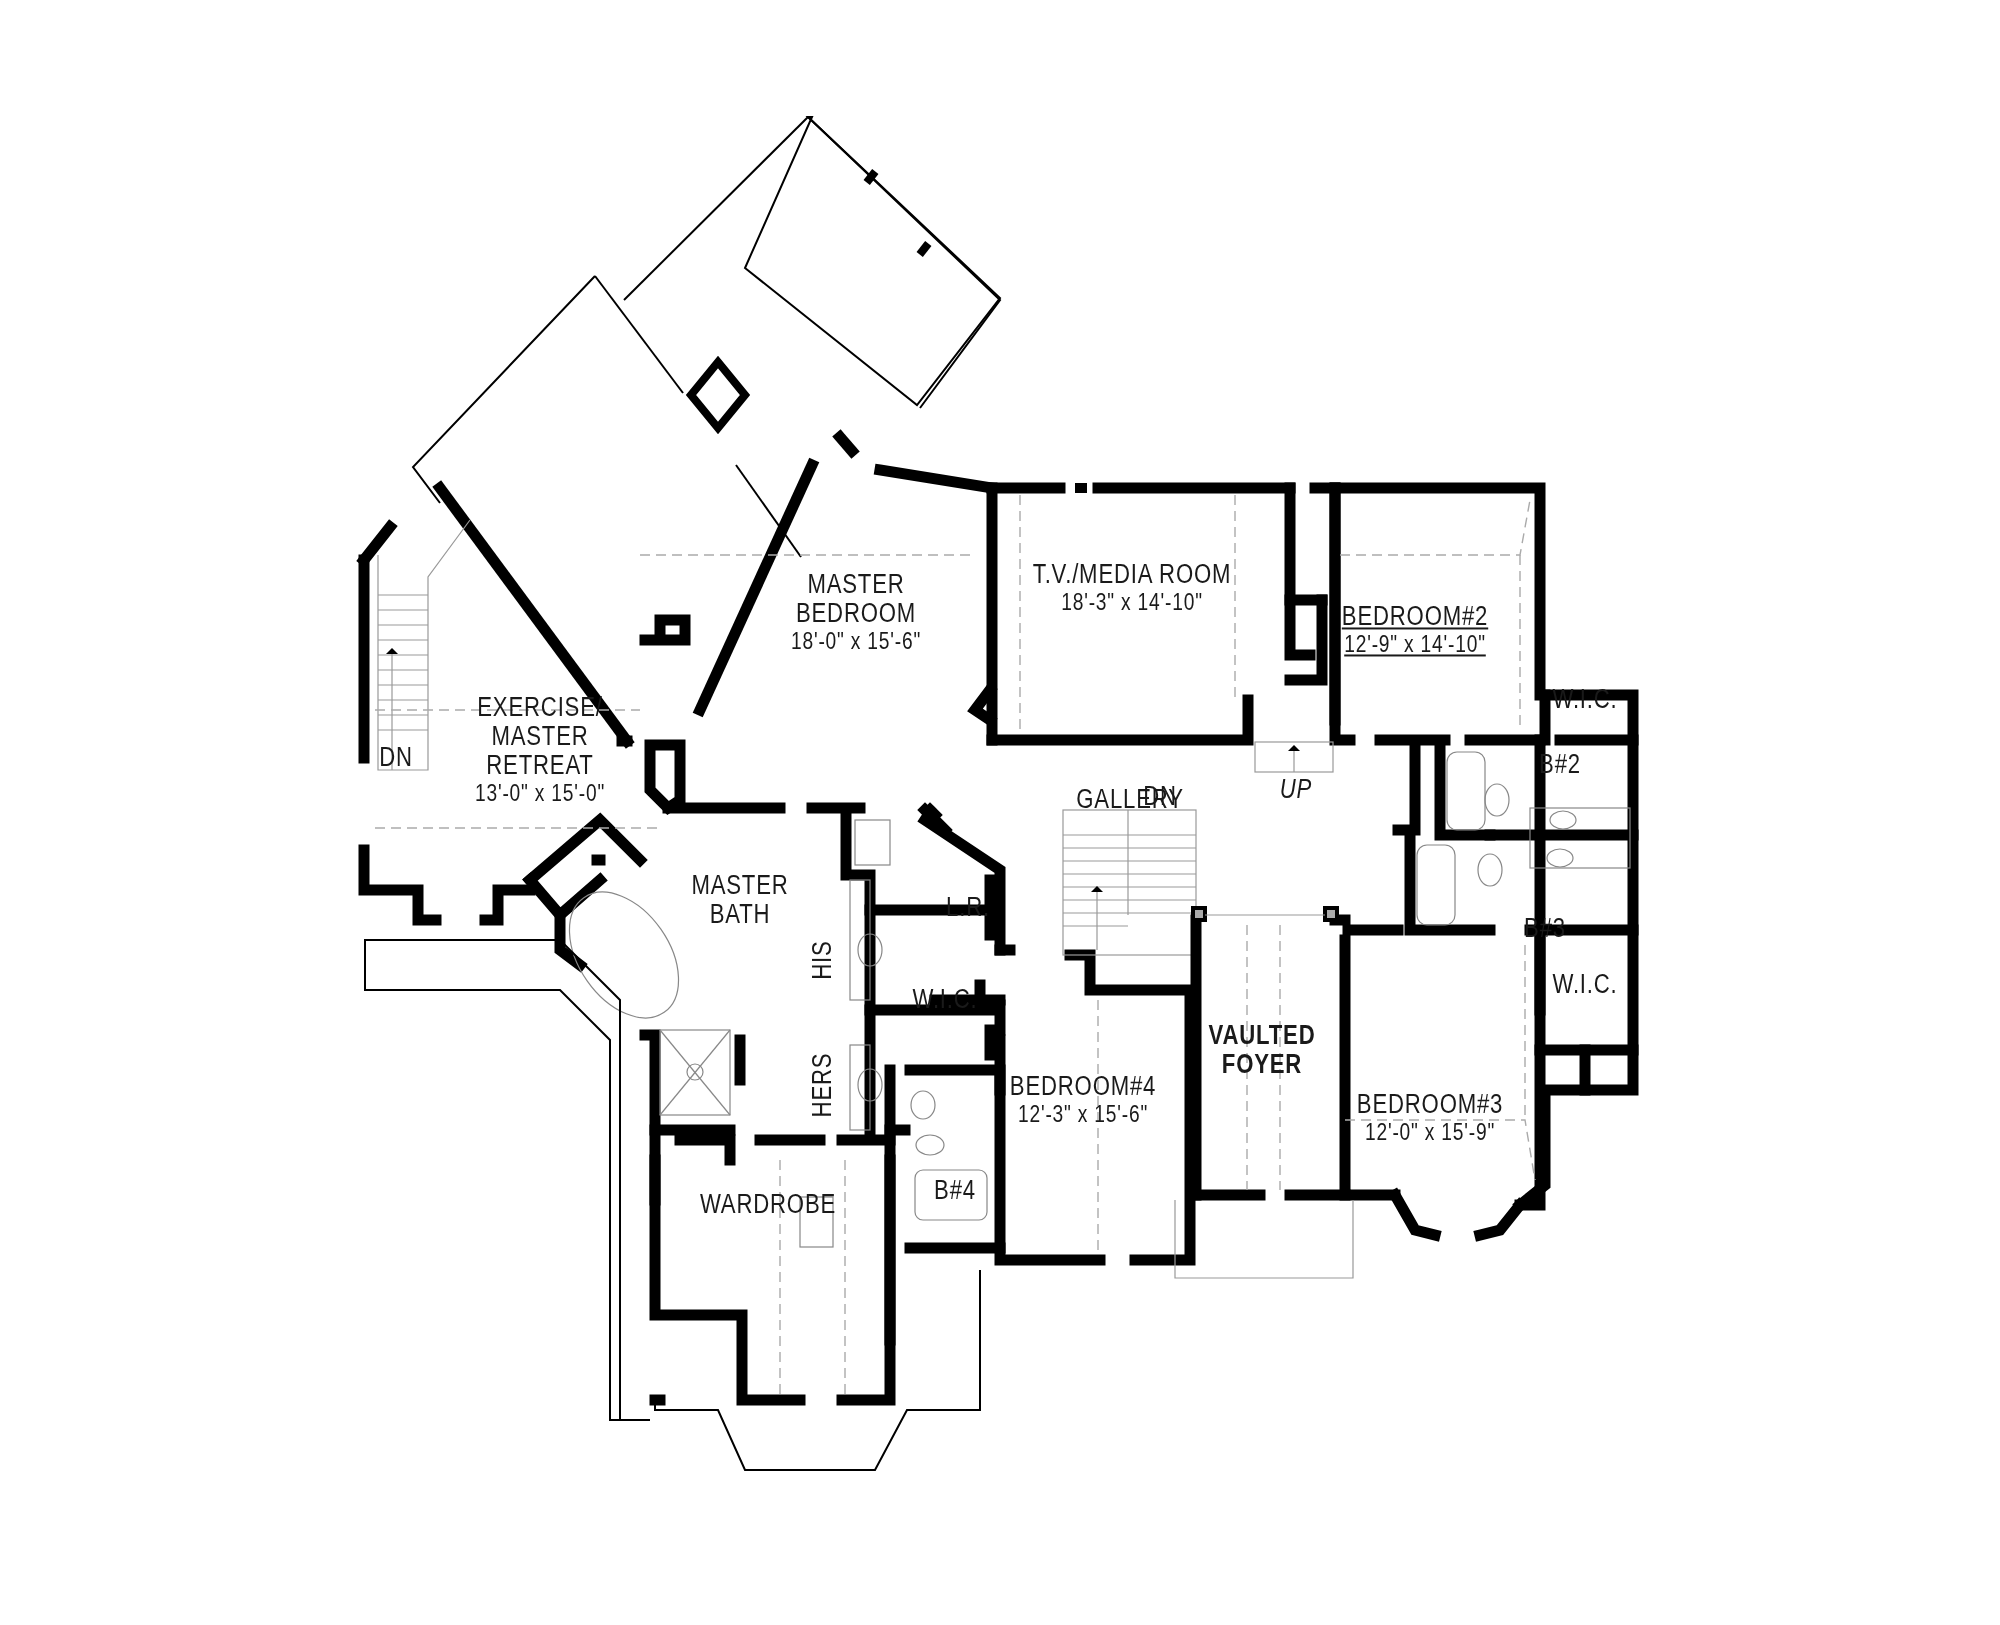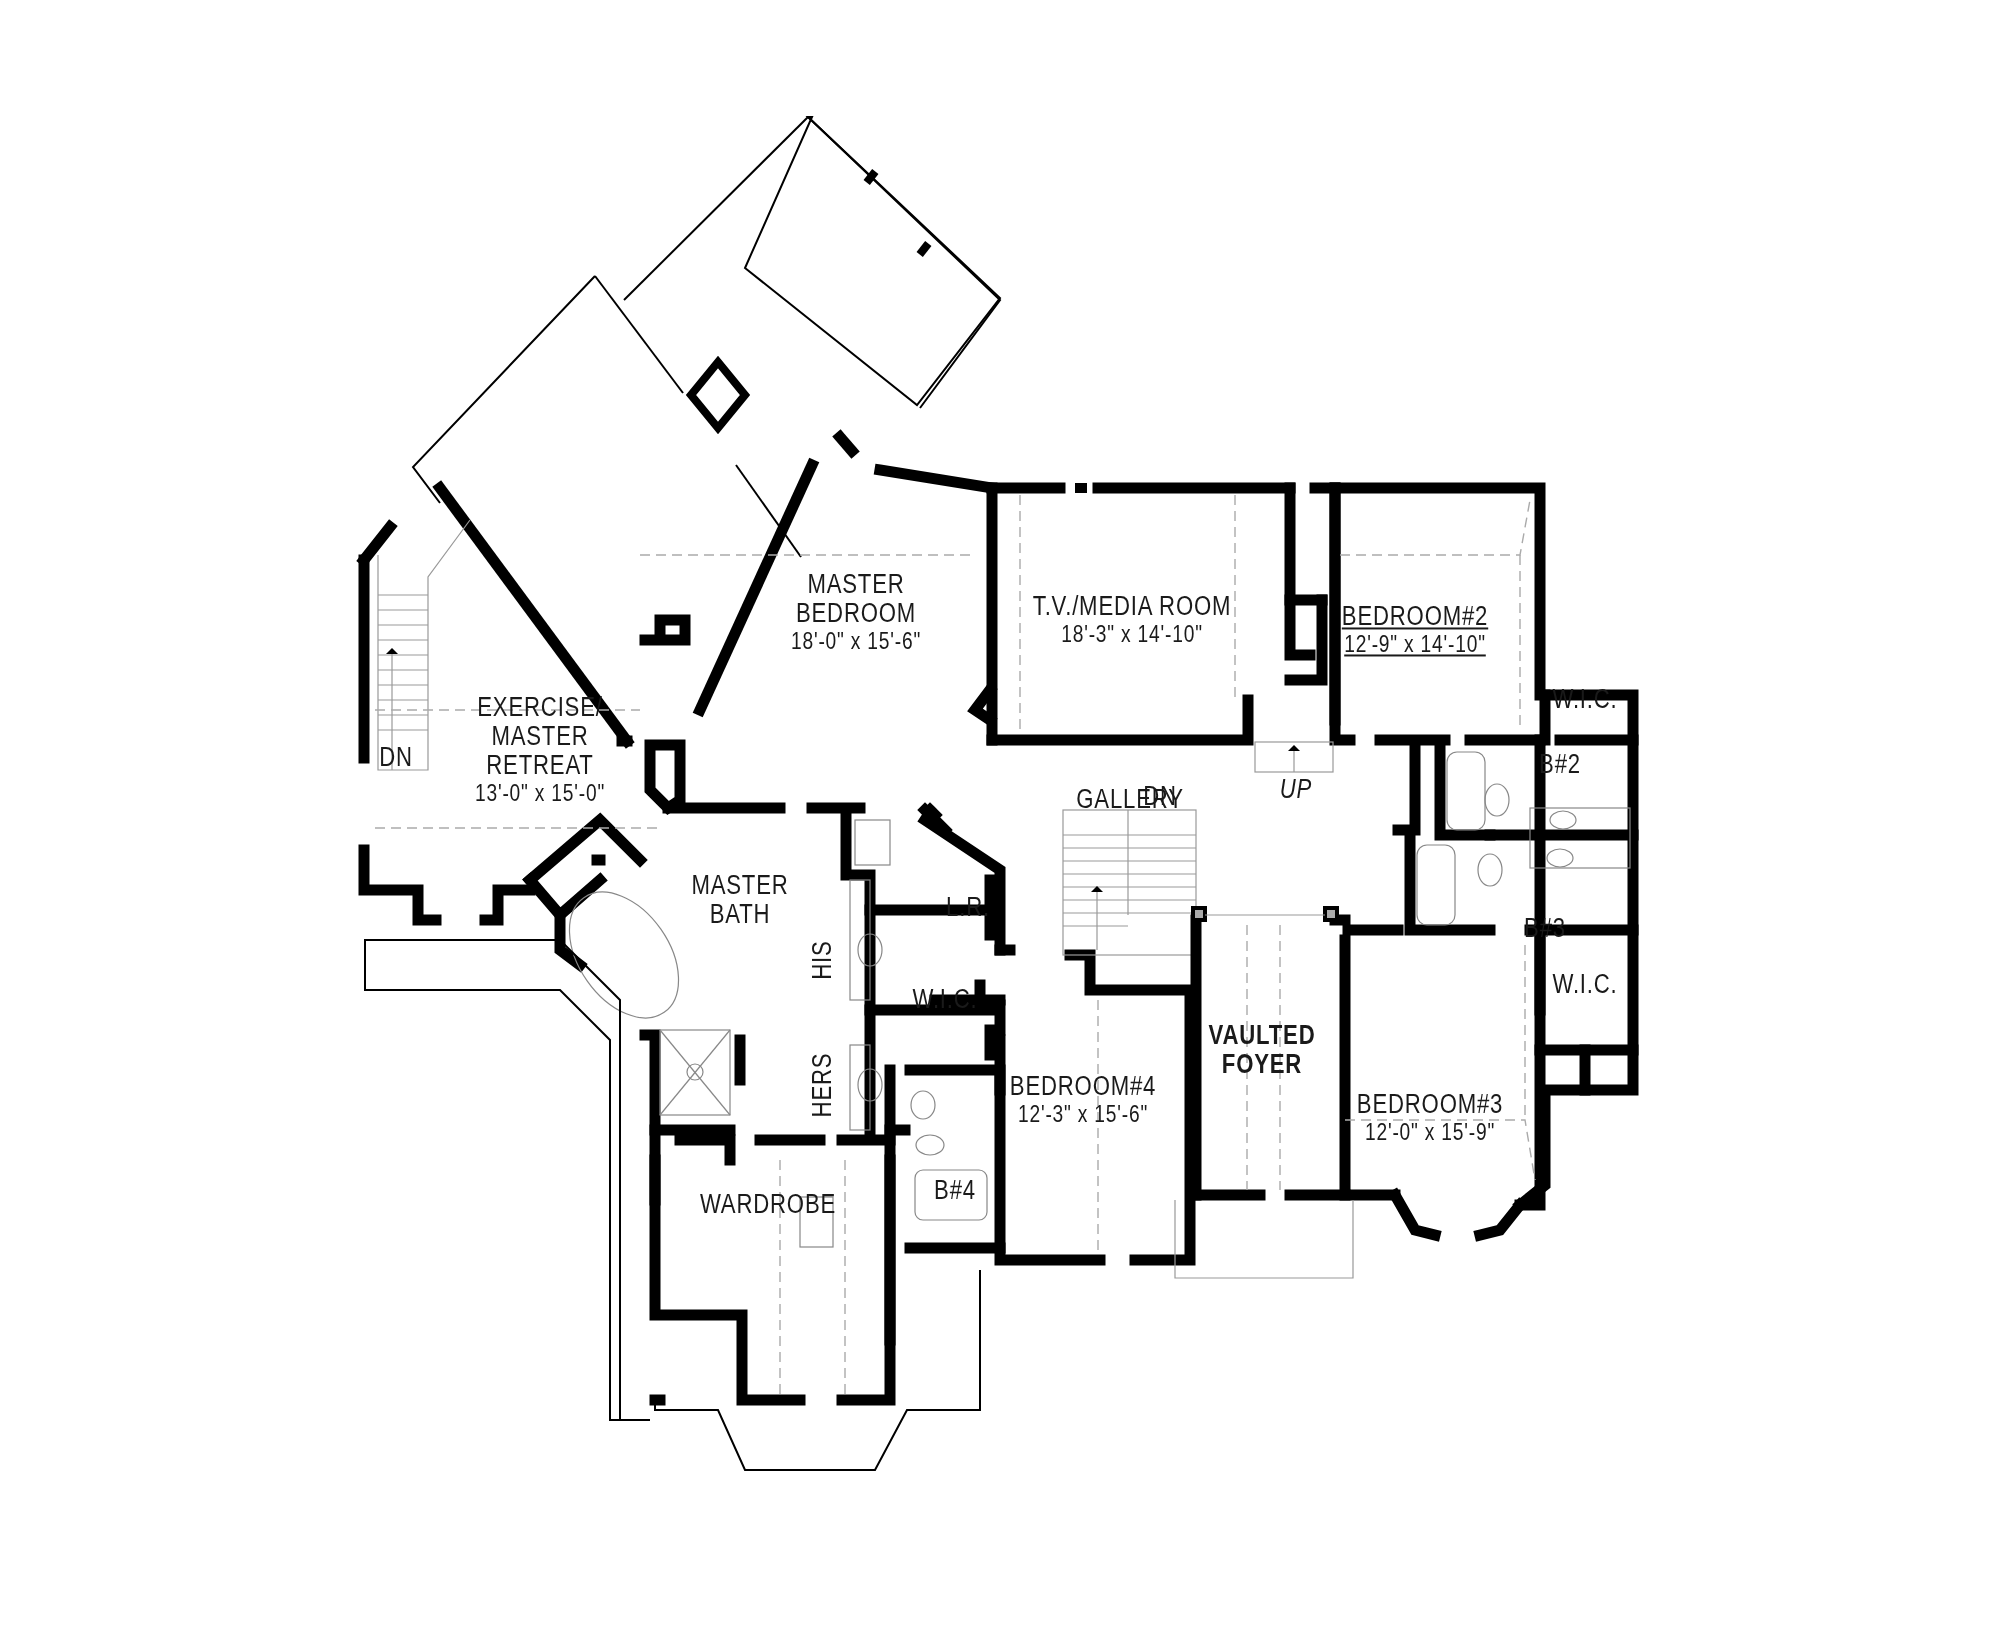--- a/index.html
+++ b/index.html
@@ -277,21 +277,21 @@
     <line x1="375" y1="710" x2="640" y2="710"></line>
     <line x1="640" y1="555" x2="975" y2="555"></line>
   </g>
 </svg>
 
 <div class="label" style="left:856px; top:612px;">
   <span class="name">MASTER</span>
   <span class="name">BEDROOM</span>
   <span class="dim">18'-0" x 15'-6"</span>
 </div>
-<div class="label" style="left:1132px; top:620px;text-align:center;">
+<div class="label" style="left:1132px; top:588px;text-align:center;">
   <span class="name">T.V./MEDIA ROOM</span>
   <span class="dim">18'-3" x 14'-10"</span>
 </div>
 <div class="label" style="left:1415px; top:630px;text-decoration:underline;">
   <span class="name">BEDROOM#2</span>
   <span class="dim">12'-9" x 14'-10"</span>
 </div>
 <div class="label" style="left:540px; top:750px;">
   <span class="name">EXERCISE/</span>
   <span class="name">MASTER</span>

